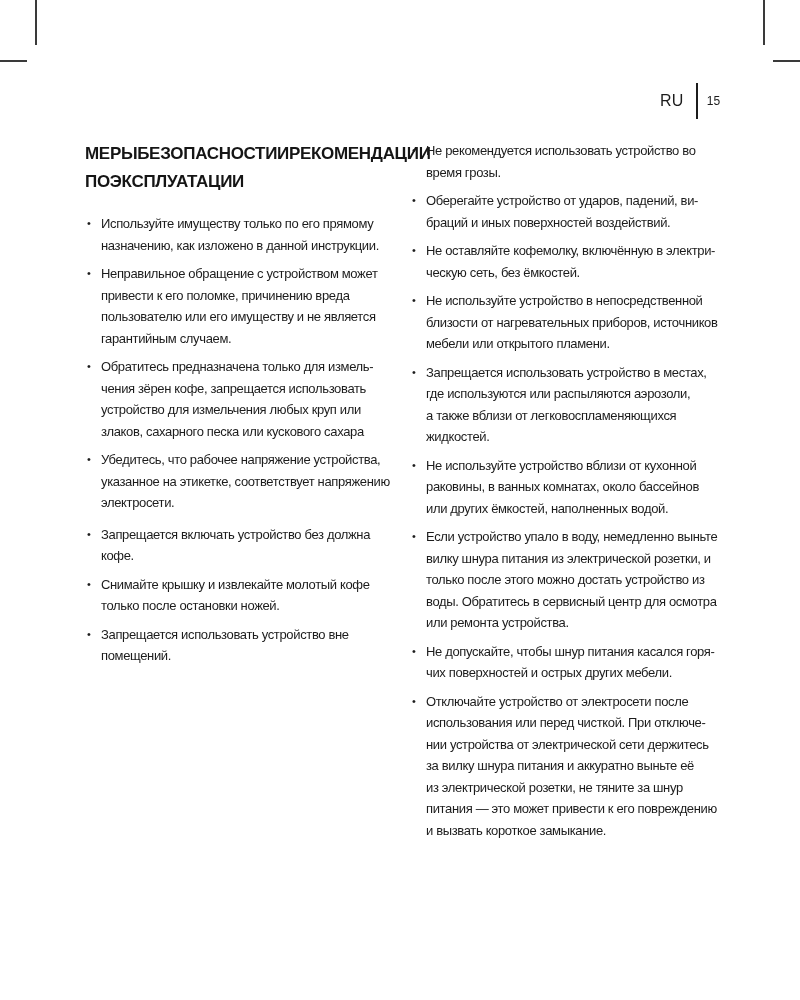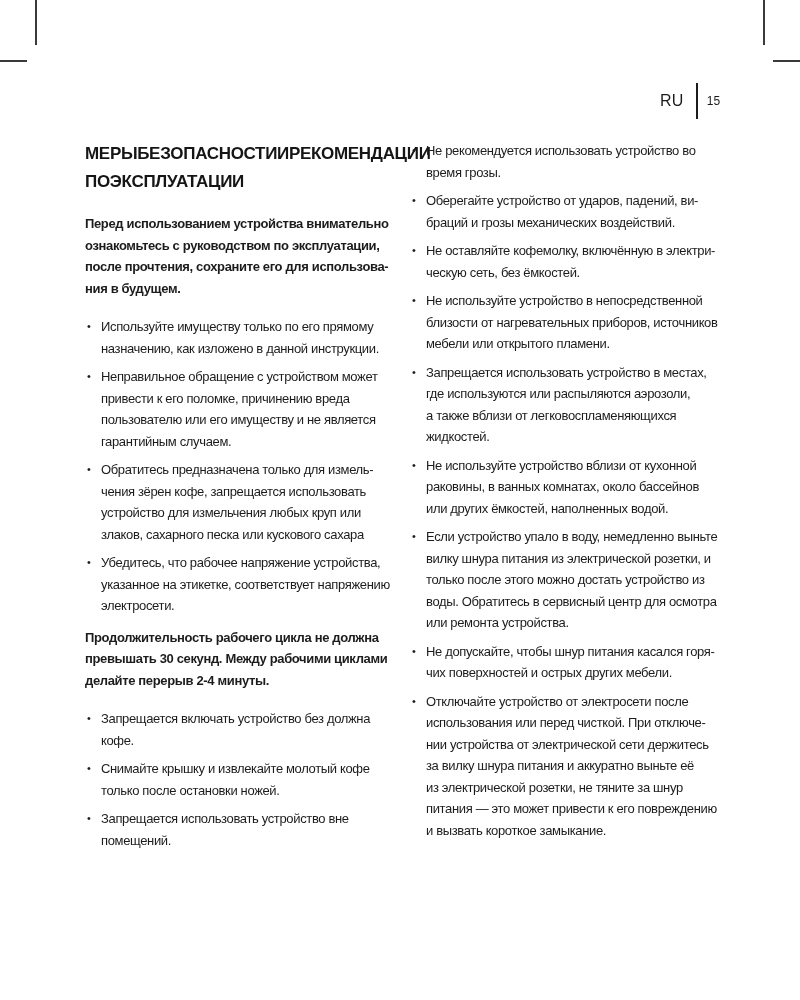--- a/index.html
+++ b/index.html
@@ -110,24 +110,20 @@
 
   <div class="header">
     <span class="lang">RU</span>
     <span class="header-divider"></span>
     <span class="pagenum">15</span>
   </div>
 
   <div class="col col-left" id="col-left">
       <h1 class="title">МЕРЫ БЕЗОПАСНОСТИ И РЕКОМЕНДАЦИИ
 ПО ЭКСПЛУАТАЦИИ</h1>
-      <p class="para bold">Перед использованием устройства внимательно
-ознакомьтесь с руководством по эксплуатации,
-после прочтения, сохраните его для использова-
-ния в будущем.</p>
       <ul class="bullets">
         <li>
           <span class="bullet-marker">•</span>
           <span class="bullet-text">Используйте имуществу только по его прямому
 назначению, как изложено в данной инструкции.</span>
         </li>
         <li>
           <span class="bullet-marker">•</span>
           <span class="bullet-text">Неправильное обращение с устройством может
 привести к его поломке, причинению вреда
@@ -141,23 +137,20 @@
 устройство для измельчения любых круп или
 злаков, сахарного песка или кускового сахара</span>
         </li>
         <li>
           <span class="bullet-marker">•</span>
           <span class="bullet-text">Убедитесь, что рабочее напряжение устройства,
 указанное на этикетке, соответствует напряжению
 электросети.</span>
         </li>
       </ul>
-      <p class="para bold">Продолжительность рабочего цикла не должна
-превышать 30 секунд. Между рабочими циклами
-делайте перерыв 2-4 минуты.</p>
       <ul class="bullets">
         <li>
           <span class="bullet-marker">•</span>
           <span class="bullet-text">Запрещается включать устройство без должна
 кофе.</span>
         </li>
         <li>
           <span class="bullet-marker">•</span>
           <span class="bullet-text">Снимайте крышку и извлекайте молотый кофе
 только после остановки ножей.</span>
@@ -172,21 +165,21 @@
   <div class="col col-right" id="col-right">
       <ul class="bullets">
         <li>
           <span class="bullet-marker">•</span>
           <span class="bullet-text">Не рекомендуется использовать устройство во
 время грозы.</span>
         </li>
         <li>
           <span class="bullet-marker">•</span>
           <span class="bullet-text">Оберегайте устройство от ударов, падений, ви-
-браций и грозы механических воздействий.</span>
+браций и иных поверхностей воздействий.</span>
         </li>
         <li>
           <span class="bullet-marker">•</span>
           <span class="bullet-text">Не оставляйте кофемолку, включённую в электри-
 ческую сеть, без ёмкостей.</span>
         </li>
         <li>
           <span class="bullet-marker">•</span>
           <span class="bullet-text">Не используйте устройство в непосредственной
 близости от нагревательных приборов, источников

